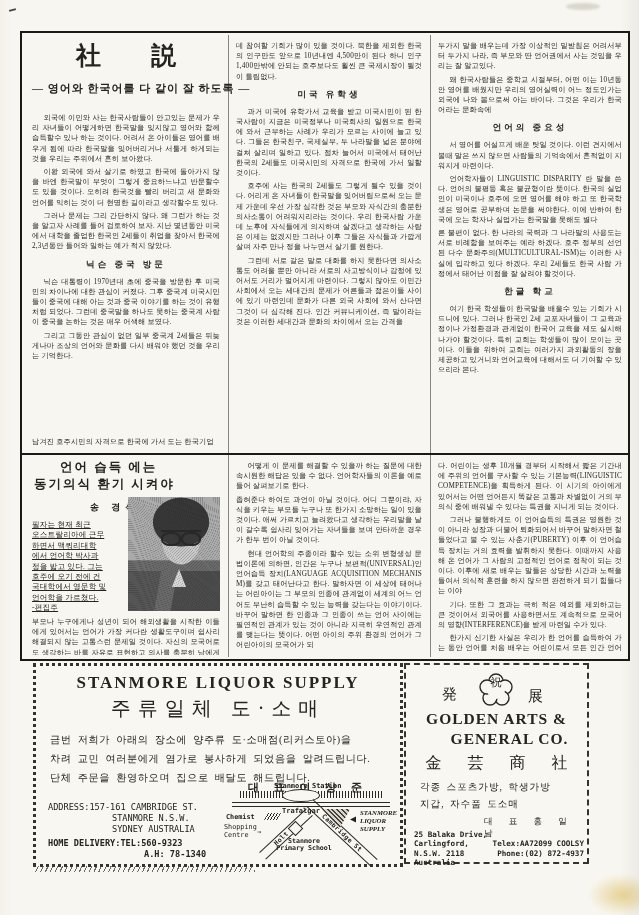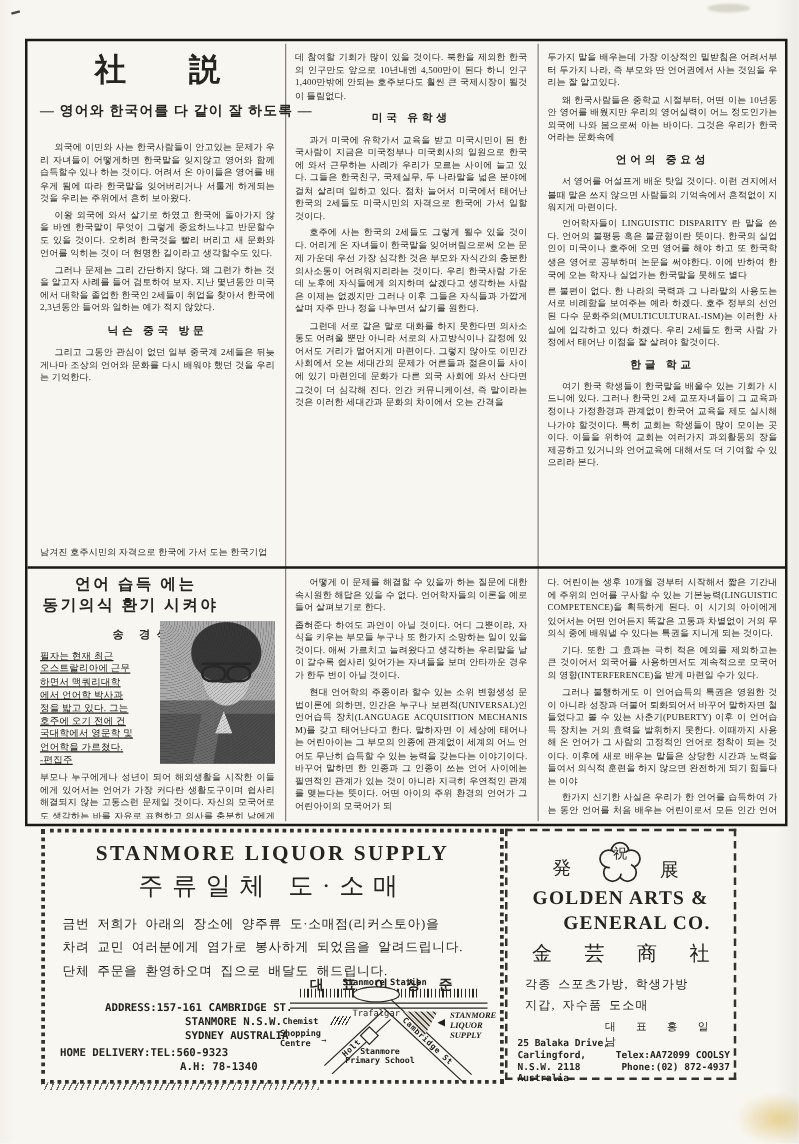--- a/index.html
+++ b/index.html
@@ -62,45 +62,45 @@
   .ad-stanmore{position:absolute;left:33px;top:663px;width:364px;height:198px;
       border:3px dotted #35332e;background:#f9f7f1;}
   .ad-stanmore .title{margin-top:7px;text-align:center;font-size:17px;font-weight:bold;
       letter-spacing:2px;font-family:"Liberation Serif","DejaVu Serif",serif;}
   .ad-stanmore .subtitle{text-align:center;font-size:20px;letter-spacing:7px;margin-top:2px;}
   .ad-body{margin:8px 12px 0 14px;font-size:10.2px;line-height:19px;letter-spacing:.6px;
       word-spacing:3px;}
   .ad-body .bl2{text-indent:-.8em;margin-left:.8em;}
   .rep-stanmore{position:absolute;left:212px;top:114px;font-size:11px;font-weight:bold;letter-spacing:6px;}
   .addr-block{position:absolute;left:12px;top:136px;font-family:"DejaVu Sans Mono","Liberation Mono",monospace;
-      font-size:8.6px;line-height:11px;font-weight:bold;color:#23211d;margin-left:36px;}
+      font-size:8.6px;line-height:11px;font-weight:normal;color:#23211d;}
   .addr-block .ind{margin-left:64px;}
   .delivery-block{position:absolute;left:12px;top:172px;font-family:"DejaVu Sans Mono","Liberation Mono",monospace;
       font-size:8.6px;line-height:11px;font-weight:bold;}
   .delivery-block .ind{margin-left:96px;}
   
   .map{position:absolute;left:188px;top:116px;width:172px;height:80px;
        font-family:"DejaVu Sans Mono","Liberation Mono",monospace;color:#23211d;}
   .map .station{position:absolute;left:50px;top:0;font-size:7px;font-weight:bold;}
   .map .rail{position:absolute;left:16px;top:9px;width:142px;height:7px;
       background:repeating-linear-gradient(90deg,#2b2924 0 1px,transparent 1px 3px);}
   .map .oval{position:absolute;left:58px;top:7px;width:36px;height:11px;border:1.3px solid #2b2924;
       border-radius:50%;background:#f9f7f1;}
   .map .railline{position:absolute;left:8px;top:20px;width:158px;height:3px;
       border-top:1px solid #2b2924;border-bottom:1px solid #2b2924;}
-  .map .trafalgar{position:absolute;left:58px;top:25px;font-size:7px;font-weight:normal;}
+  .map .trafalgar{position:absolute;left:58px;top:25px;font-size:7px;font-weight:bold;}
   .road{position:absolute;height:8px;border-top:1.2px solid #2b2924;border-bottom:1.2px solid #2b2924;
       display:flex;align-items:center;justify-content:center;
       font-size:6.4px;font-weight:bold;letter-spacing:.5px;}
   .road.holt{left:30px;top:47px;width:64px;transform:rotate(-43deg);}
   .road.cambridge{left:74px;top:46px;width:88px;transform:rotate(43deg);}
   .map .chemist{position:absolute;left:2px;top:31px;font-size:6.8px;font-weight:bold;}
   .map .stripes{position:absolute;left:42px;top:31px;width:13px;height:7px;transform:skewX(-30deg);
       background:repeating-linear-gradient(90deg,#2b2924 0 1px,transparent 1px 3px);}
-  .map .shopping{position:absolute;left:0px;top:42px;width:40px;font-size:6.8px;font-weight:bold;line-height:7.5px;}
+  .map .shopping{position:absolute;left:0px;top:42px;width:40px;font-size:6.8px;font-weight:normal;line-height:7.5px;}
   .map .arrow2{position:absolute;left:33px;top:46px;font-size:7px;}
   .map .diamond{position:absolute;left:66px;top:41px;width:9px;height:9px;border:1px solid #2b2924;
       transform:rotate(45deg);background:#f9f7f1;}
   .map .school{position:absolute;left:50px;top:56px;width:60px;font-size:6.6px;font-weight:bold;
       line-height:7.2px;text-align:center;}
   .map .liq-tri{position:absolute;left:98px;top:27px;width:28px;height:20px;
       background:repeating-linear-gradient(45deg,#45423c 0 1.4px,#d9d5cc 1.4px 3.4px);
       clip-path:polygon(0 0,100% 0,62% 100%);}
   .map .liq-arrow{position:absolute;left:126px;top:31px;font-size:10px;}
   .map .liq-label{position:absolute;left:136px;top:27px;width:40px;font-size:6.8px;font-style:italic;
@@ -148,20 +148,21 @@
     <div class="masthead">
       <div class="title">社  説</div>
       <div class="subtitle">— 영어와 한국어를 다 같이 잘 하도록 —</div>
     </div>
 
     <div class="col c1-upper">
         <div class="para">외국에 이민와 사는 한국사람들이 안고있는 문제가 우리 자녀들이 어떻게하면 한국말을 잊지않고 영어와 함께 습득할수 있나 하는 것이다. 어려서 온 아이들은 영어를 배우게 됨에 따라 한국말을 잊어버리거나 서툴게 하게되는 것을 우리는 주위에서 흔히 보아왔다.</div>
         <div class="para">이왕 외국에 와서 살기로 하였고 한국에 돌아가지 않을 바엔 한국말이 무엇이 그렇게 중요하느냐고 반문할수도 있을 것이다. 오히려 한국것을 빨리 버리고 새 문화와 언어를 익히는 것이 더 현명한 길이라고 생각할수도 있다.</div>
         <div class="para">그러나 문제는 그리 간단하지 않다. 왜 그런가 하는 것을 알고자 사례를 들어 검토하여 보자. 지난 몇년동안 미국에서 대학을 졸업한 한국인 2세들이 취업을 찾아서 한국에 2,3년동안 들어와 일하는 예가 적지 않았다.</div>
         <div class="sec-head">닉슨 중국 방문</div>
+        <div class="para">닉슨 대통령이 1970년대 초에 중국을 방문한 후 미국민의 차이나에 대한 관심이 커졌다. 그후 중국계 미국시민들이 중국에 대해 아는 것과 중국 이야기를 하는 것이 유행처럼 되었다. 그런데 중국말을 하나도 못하는 중국계 사람이 중국을 논하는 것은 매우 어색해 보였다.</div>
         <div class="para">그리고 그동안 관심이 없던 일부 중국계 2세들은 뒤늦게나마 조상의 언어와 문화를 다시 배워야 했던 것을 우리는 기억한다.</div>
       </div>
     <div class="c1-lastline">남겨진 호주시민의 자격으로 한국에 가서 도는 한국기업</div>
     <div class="col c2-upper">
         <div class="para cont">데 참여할 기회가 많이 있을 것이다. 북한을 제외한 한국의 인구만도 앞으로 10년내엔 4,500만이 된다 하니 인구 1,400만밖에 안되는 호주보다도 훨씬 큰 국제시장이 될것이 틀림없다.</div>
         <div class="sec-head">미국 유학생</div>
         <div class="para">과거 미국에 유학가서 교육을 받고 미국시민이 된 한국사람이 지금은 미국정부나 미국회사의 일원으로 한국에 와서 근무하는 사례가 우리가 모르는 사이에 늘고 있다. 그들은 한국친구, 국제실무, 두 나라말을 넓은 분야에 걸쳐 살리며 일하고 있다. 점차 늘어서 미국에서 태어난 한국의 2세들도 미국시민의 자격으로 한국에 가서 일할 것이다.</div>
         <div class="para">호주에 사는 한국의 2세들도 그렇게 될수 있을 것이다. 어리게 온 자녀들이 한국말을 잊어버림으로써 오는 문제 가운데 우선 가장 심각한 것은 부모와 자식간의 충분한 의사소통이 어려워지리라는 것이다. 우리 한국사람 가운데 노후에 자식들에게 의지하며 살겠다고 생각하는 사람은 이제는 없겠지만 그러나 이후 그들은 자식들과 가깝게 살며 자주 만나 정을 나누면서 살기를 원한다.</div>
         <div class="para">그런데 서로 같은 말로 대화를 하지 못한다면 의사소통도 어려울 뿐만 아니라 서로의 사고방식이나 감정에 있어서도 거리가 멀어지게 마련이다. 그렇지 않아도 이민간 사회에서 오는 세대간의 문제가 어른들과 젊은이들 사이에 있기 마련인데 문화가 다른 외국 사회에 와서 산다면 그것이 더 심각해 진다. 인간 커뮤니케이션, 즉 말이라는 것은 이러한 세대간과 문화의 차이에서 오는 간격을</div>
       </div>
@@ -204,22 +205,22 @@
       <div class="closing">부모나 누구에게나 성년이 되어 해외생활을 시작한 이들에게 있어서는 언어가 가장 커다란 생활도구이며 쉽사리 해결되지 않는 고통스런 문제일 것이다. 자신의 모국어로도 생각하는 바를 자유로 표현하고 의사를 충분히 남에게 전달하기란 여간 어려운 일이 아니다. 하물며 제일 까다로운 외국어를 가지고 생존 경쟁에 나서야 하는 이민인들은 늘 해소되지 않는 갈증속에 살아가고 있다</div>
     </div>
 
     <div class="col c2-lower">
         <div class="para">어떻게 이 문제를 해결할 수 있을까 하는 질문에 대한 속시원한 해답은 있을 수 없다. 언어학자들의 이론을 예로 들어 살펴보기로 한다.</div>
         <div class="para cont">좁혀준다 하여도 과언이 아닐 것이다. 어디 그뿐이랴, 자식을 키우는 부모들 누구나 또 한가지 소망하는 일이 있을 것이다. 애써 가르치고 늘려왔다고 생각하는 우리말을 날이 갈수록 쉽사리 잊어가는 자녀들을 보며 안타까운 경우가 한두 번이 아닐 것이다.</div>
         <div class="para">현대 언어학의 주종이라 할수 있는 소위 변형생성 문법이론에 의하면, 인간은 누구나 보편적(UNIVERSAL)인 언어습득 장치(LANGUAGE ACQUISITION MECHANISM)를 갖고 태어난다고 한다. 말하자면 이 세상에 태어나는 어린아이는 그 부모의 인종에 관계없이 세계의 어느 언어도 무난히 습득할 수 있는 능력을 갖는다는 이야기이다. 바꾸어 말하면 한 인종과 그 인종이 쓰는 언어 사이에는 필연적인 관계가 있는 것이 아니라 지극히 우연적인 관계를 맺는다는 뜻이다. 어떤 아이의 주위 환경의 언어가 그 어린아이의 모국어가 되</div>
       </div>
     <div class="col c3-lower">
         <div class="para cont">다. 어린이는 생후 10개월 경부터 시작해서 짧은 기간내에 주위의 언어를 구사할 수 있는 기본능력(LINGUISTIC COMPETENCE)을 획득하게 된다. 이 시기의 아이에게 있어서는 어떤 언어든지 똑같은 고통과 차별없이 거의 무의식 중에 배워낼 수 있다는 특권을 지니게 되는 것이다.</div>
+        <div class="para">그러나 불행하게도 이 언어습득의 특권은 영원한 것이 아니라 성장과 더불어 퇴화되어서 바꾸어 말하자면 철들었다고 볼 수 있는 사춘기(PUBERTY) 이후 이 언어습득 장치는 거의 효력을 발휘하지 못한다. 이때까지 사용해 온 언어가 그 사람의 고정적인 언어로 정착이 되는 것이다. 이후에 새로 배우는 말들은 상당한 시간과 노력을 들여서 의식적 훈련을 하지 않으면 완전하게 되기 힘들다는 이야</div>
         <div class="para">기다. 또한 그 효과는 극히 적은 예외를 제외하고는 큰 것이어서 외국어를 사용하면서도 계속적으로 모국어의 영향(INTERFERENCE)을 받게 마련일 수가 있다.</div>
-        <div class="para">그러나 불행하게도 이 언어습득의 특권은 영원한 것이 아니라 성장과 더불어 퇴화되어서 바꾸어 말하자면 철들었다고 볼 수 있는 사춘기(PUBERTY) 이후 이 언어습득 장치는 거의 효력을 발휘하지 못한다. 이때까지 사용해 온 언어가 그 사람의 고정적인 언어로 정착이 되는 것이다. 이후에 새로 배우는 말들은 상당한 시간과 노력을 들여서 의식적 훈련을 하지 않으면 완전하게 되기 힘들다는 이야</div>
         <div class="para">한가지 신기한 사실은 우리가 한 언어를 습득하여 가는 동안 언어를 처음 배우는 어린이로서 모든 인간 언어의 특질(LINGUISTIC</div>
       </div>
   </div>
 
   <div class="ad-stanmore">
     <div class="title">STANMORE LIQUOR SUPPLY</div>
     <div class="subtitle">주류일체 도·소매</div>
     <div class="ad-body">
       <div>금번 저희가 아래의 장소에 양주류 도·소매점(리커스토아)을</div>
       <div class="bl2">차려 교민 여러분에게 염가로 봉사하게 되었음을 알려드립니다.</div>

